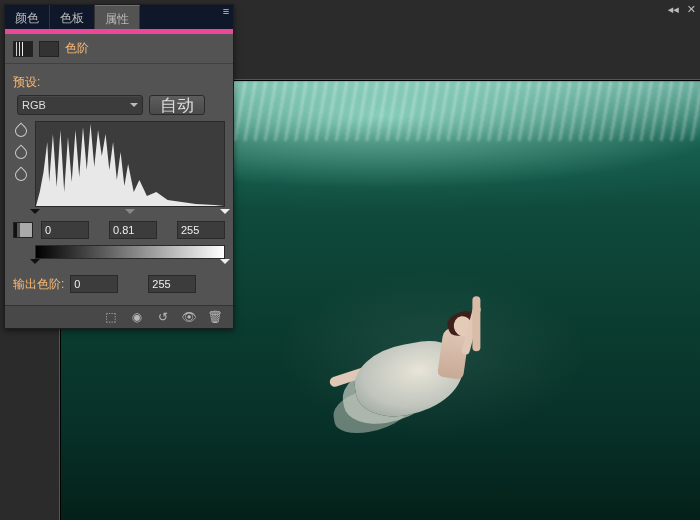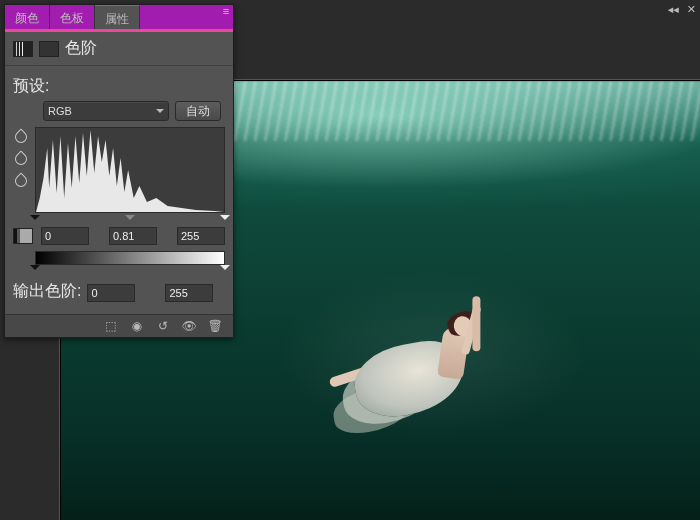--- a/index.html
+++ b/index.html
@@ -21,34 +21,34 @@
   .torso{position:absolute;left:100px;top:22px;width:26px;height:50px;background:linear-gradient(#e0c8b6,#c8aa96);border-radius:10px 10px 6px 6px;transform:rotate(18deg)}
   .arm1{position:absolute;left:120px;top:0;width:8px;height:50px;background:#e0c8b6;border-radius:5px;transform:rotate(25deg);transform-origin:bottom}
   .arm2{position:absolute;left:132px;top:-6px;width:8px;height:55px;background:#d8bca8;border-radius:5px;transform:rotate(10deg);transform-origin:bottom}
   .head{position:absolute;left:118px;top:12px;width:18px;height:20px;background:#e4cbb8;border-radius:50%}
   .hair{position:absolute;left:112px;top:8px;width:30px;height:22px;background:#3e1f1a;border-radius:50% 50% 60% 40%;transform:rotate(-10deg)}
   .leg{position:absolute;left:-14px;top:46px;width:60px;height:10px;background:#e0c8b6;border-radius:6px;transform:rotate(-8deg)}
 
   
   .panel{position:absolute;left:4px;top:4px;width:228px;background:#535353;border:1px solid #1e1e1e;box-shadow:0 2px 6px rgba(0,0,0,0.5)}
   .ctl{position:absolute;right:4px;top:0;height:18px;display:flex;gap:8px;align-items:center;color:#bbb}
-  .tabs{height:24px;background:#a21caf;display:flex;border-bottom:3px solid #ec4899}
+  .tabs{height:24px;background:#0f172a;display:flex;border-bottom:5px solid #ec4899}
   .tab{padding:5px 10px 0;color:#bbb;font-size:12px;border-right:1px solid #333}
   .tab.active{background:#535353;border-top:1px solid #707070}
   .hdr{display:flex;align-items:center;gap:6px;padding:6px 8px;border-bottom:1px solid #404040}
   .hdr .ic{display:inline-block;width:18px;height:14px;background:#333;border:1px solid #222}
   .hdr .ic.hi{background:linear-gradient(90deg,#222 0 2px,#ccc 2px 3px,#222 3px 5px,#ddd 5px 6px,#222 6px 8px,#eee 8px 9px,#222 9px)}
   .menu{width:14px;text-align:center;margin-left:auto;color:#ccc}
   .body{padding:6px 8px 8px}
   .row{display:flex;align-items:flex-start;gap:6px;margin:4px 0}
-  .lbl{color:#e5e5e5;font-size:16px}
+  .lbl{color:#fdba74;font-size:12px}
   select,.sel{flex:1;height:18px;background:#3c3c3c;border:1px solid #2a2a2a;color:#ddd;font-size:11px;padding:0 4px;border-radius:3px;box-shadow:inset 0 1px 0 rgba(255,255,255,0.06)}
   .sel{display:flex;align-items:center;justify-content:space-between}
   .sel:after{content:"";border:4px solid transparent;border-top-color:#bbb;margin-top:3px}
-  .btn{height:18px;padding:0 10px;background:linear-gradient(#5d5d5d,#4a4a4a);border:1px solid #2a2a2a;border-radius:3px;color:#ddd;font-size:12px;display:flex;align-items:center}
+  .btn{height:18px;padding:0 10px;background:linear-gradient(#5d5d5d,#4a4a4a);border:1px solid #2a2a2a;border-radius:3px;color:#ddd;font-size:17px;display:flex;align-items:center}
   .histo-wrap{display:flex;gap:6px;margin:6px 0 2px}
   .drops{display:flex;flex-direction:column;gap:6px;padding-top:2px}
   .eyedrop{width:16px;height:16px;position:relative}
   .eyedrop:before{content:"";position:absolute;left:2px;top:2px;width:10px;height:10px;border:1px solid #ccc;border-radius:0 50% 50% 50%;transform:rotate(45deg)}
   .histo{flex:1;height:84px;background:#3c3c3c;border:1px solid #2a2a2a;position:relative;overflow:hidden}
   .histo svg{position:absolute;bottom:0;left:0;width:100%;height:100%}
   .tri-row{position:relative;height:10px;margin:0 0 2px 22px}
   .tri{position:absolute;top:0;width:0;height:0;border:5px solid transparent}
   .tri.b{left:-5px;border-top-color:#111}
   .tri.g{left:50%;margin-left:-5px;border-top-color:#888}
@@ -95,21 +95,21 @@
     </div>
     <div class="hdr">
       <span class="ic hi"></span>
       <span class="ic"></span>
       <span class="lbl">色阶</span>
     </div>
     <div class="body">
       <div class="row">
         <span class="lbl">预设:</span>
       </div>
-      <div class="row" style="margin-left:30px">
+      <div class="row" style="margin-left:4px">
         <div class="sel" style="flex:0 0 116px">
             <span>RGB</span>
           </div>
         <div class="btn">自动</div>
       </div>
       <div class="histo-wrap">
         <div class="drops">
           <div class="eyedrop"></div>
           <div class="eyedrop"></div>
           <div class="eyedrop"></div>

